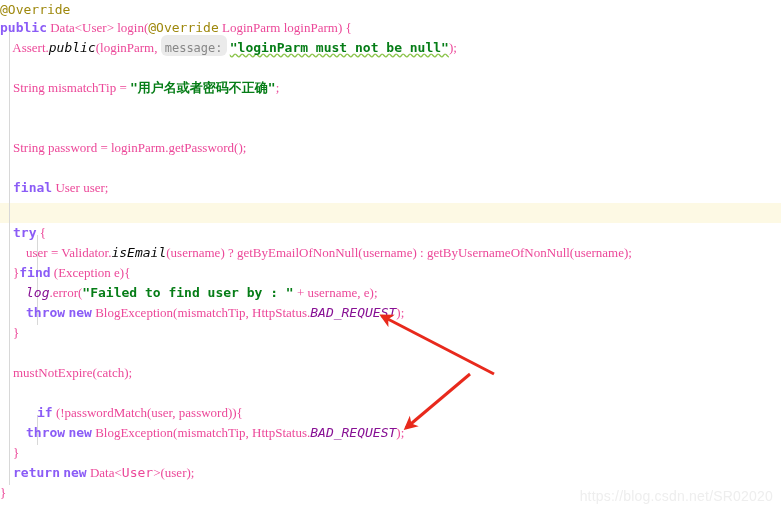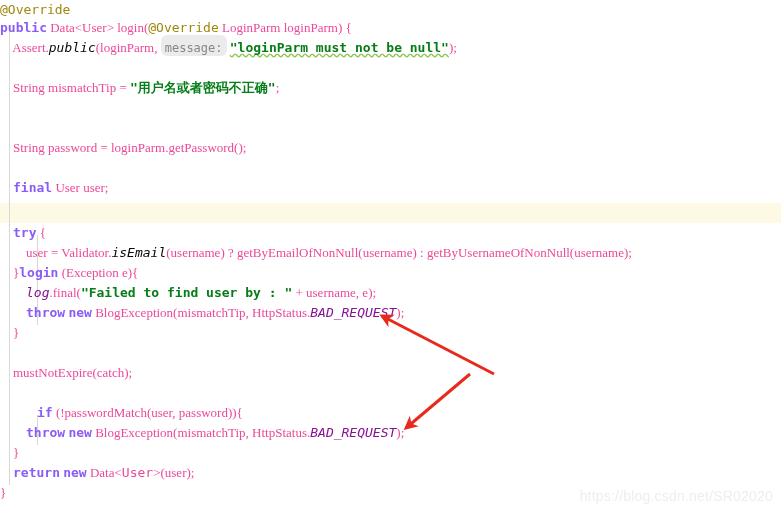--- a/index.html
+++ b/index.html
@@ -123,22 +123,22 @@
       <div class="line" style="top: 38px;"><span class="plain">    Assert.</span><span class="mth">public</span><span class="plain">(loginParm, </span><span class="hint">message:</span><span class="plain"> </span><span class="str-warn">"loginParm must not be null"</span><span class="plain">);</span></div>
       <div class="line" style="top: 58px;"></div>
       <div class="line" style="top: 78px;"><span class="plain">    String mismatchTip = </span><span class="str">"用户名或者密码不正确"</span><span class="plain">;</span></div>
       <div class="line" style="top: 98px;"></div>
       <div class="line" style="top: 138px;"><span class="plain">    String password = loginParm.getPassword();</span></div>
       <div class="line" style="top: 158px;"></div>
       <div class="line" style="top: 178px;"><span class="plain">    </span><span class="kw">final</span><span class="plain"> User user;</span></div>
       <div class="line" style="top: 203px;"></div>
       <div class="line" style="top: 223px;"><span class="plain">    </span><span class="kw">try</span><span class="plain"> {</span></div>
       <div class="line" style="top: 243px;"><span class="plain">        user = Validator.</span><span class="mth">isEmail</span><span class="plain">(username) ? getByEmailOfNonNull(username) : getByUsernameOfNonNull(username);</span></div>
-      <div class="line" style="top: 263px;"><span class="plain">    }</span><span class="kw">login</span><span class="plain"> (Exception e){</span></div>
-      <div class="line" style="top: 283px;"><span class="plain">        </span><span class="fld">log</span><span class="plain">.final(</span><span class="str">"Failed to find user by : "</span><span class="plain"> + username, e);</span></div>
+      <div class="line" style="top: 263px;"><span class="plain">    }</span><span class="kw">find</span><span class="plain"> (Exception e){</span></div>
+      <div class="line" style="top: 283px;"><span class="plain">        </span><span class="fld">log</span><span class="plain">.error(</span><span class="str">"Failed to find user by : "</span><span class="plain"> + username, e);</span></div>
       <div class="line" style="top: 303px;"><span class="plain">        </span><span class="kw">throw</span><span class="plain"> </span><span class="kw">new</span><span class="plain"> BlogException(mismatchTip, HttpStatus.</span><span class="fld">BAD_REQUEST</span><span class="plain">);</span></div>
       <div class="line" style="top: 323px;"><span class="plain">    }</span></div>
       <div class="line" style="top: 343px;"></div>
       <div class="line" style="top: 363px;"><span class="plain">    mustNotExpire(catch);</span></div>
       <div class="line" style="top: 383px;"></div>
       <div class="line" style="top: 403px; padding-left: 24px;"><span class="plain">    </span><span class="kw">if</span><span class="plain"> (!passwordMatch(user, password)){</span></div>
       <div class="line" style="top: 423px;"><span class="plain">        </span><span class="kw">throw</span><span class="plain"> </span><span class="kw">new</span><span class="plain"> BlogException(mismatchTip, HttpStatus.</span><span class="fld">BAD_REQUEST</span><span class="plain">);</span></div>
       <div class="line" style="top: 443px;"><span class="plain">    }</span></div>
       <div class="line" style="top: 463px;"><span class="plain">    </span><span class="kw">return</span><span class="plain"> </span><span class="kw">new</span><span class="plain"> Data&lt;</span><span class="dim">User</span><span class="plain">&gt;(user);</span></div>
       <div class="line" style="top: 483px;"><span class="plain">}</span></div>

